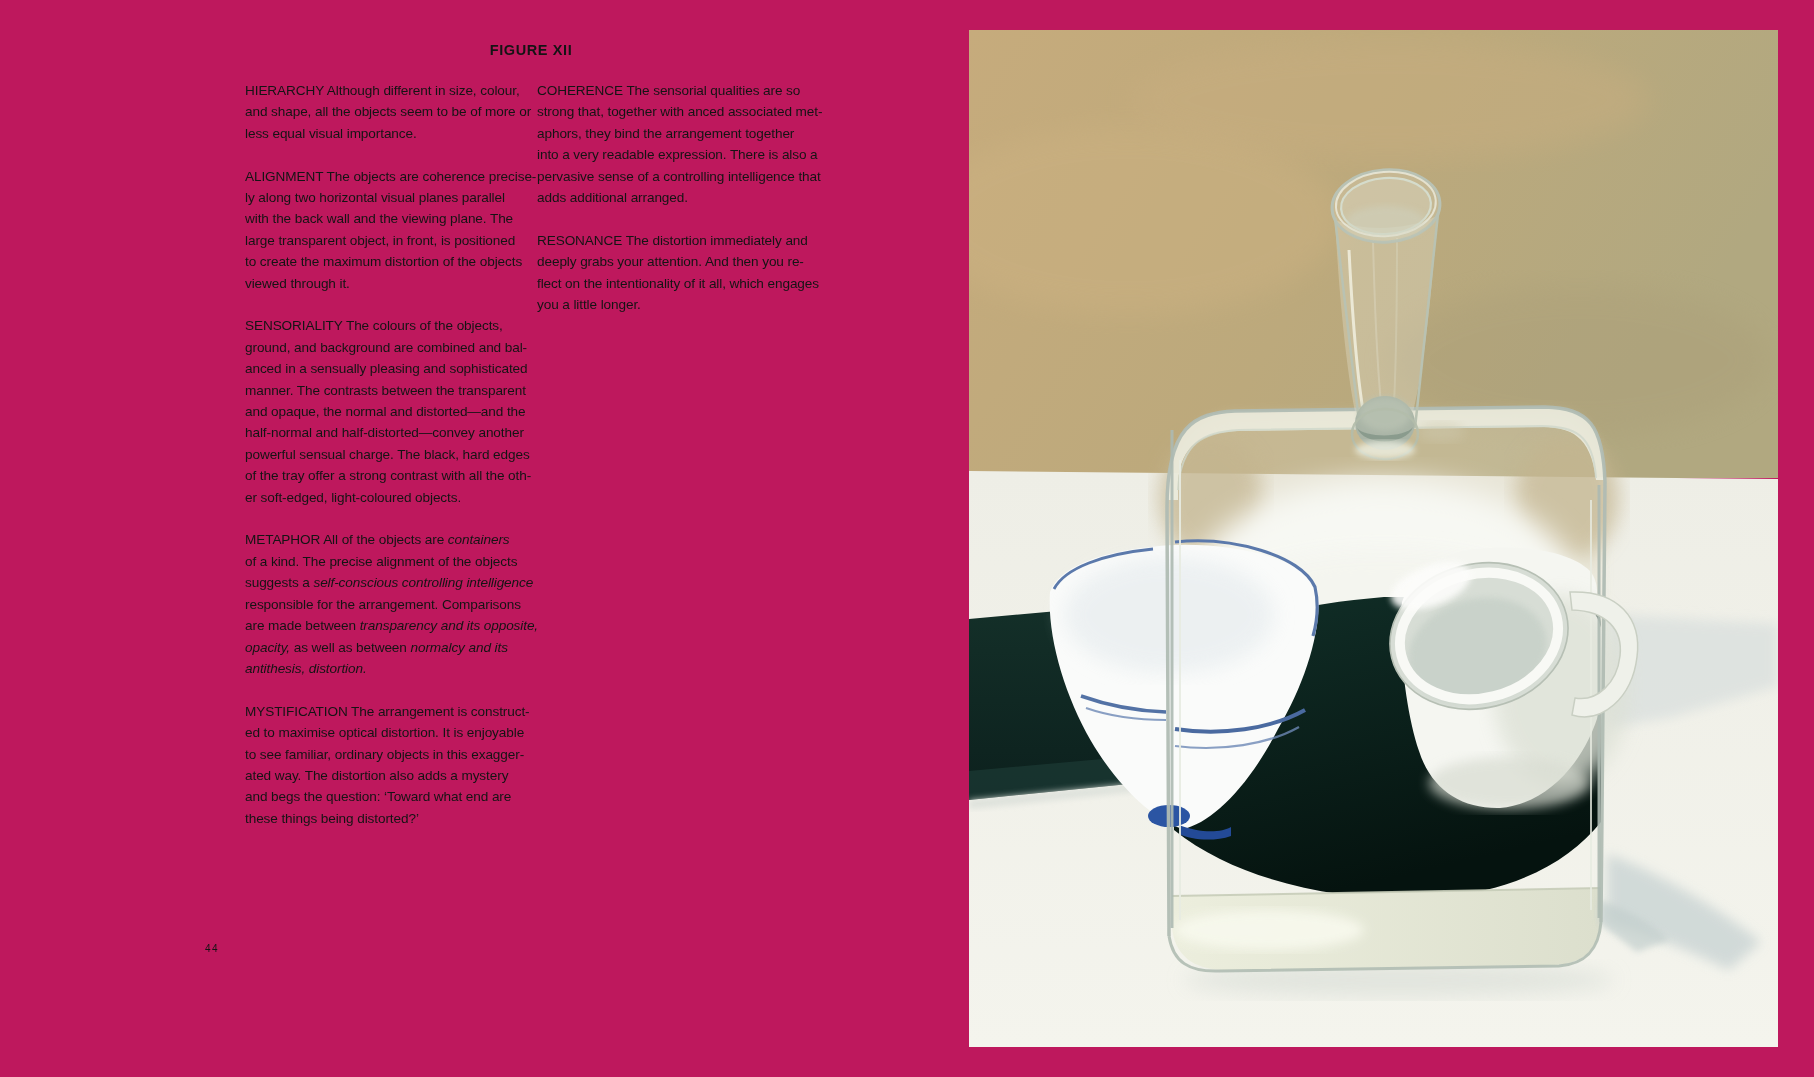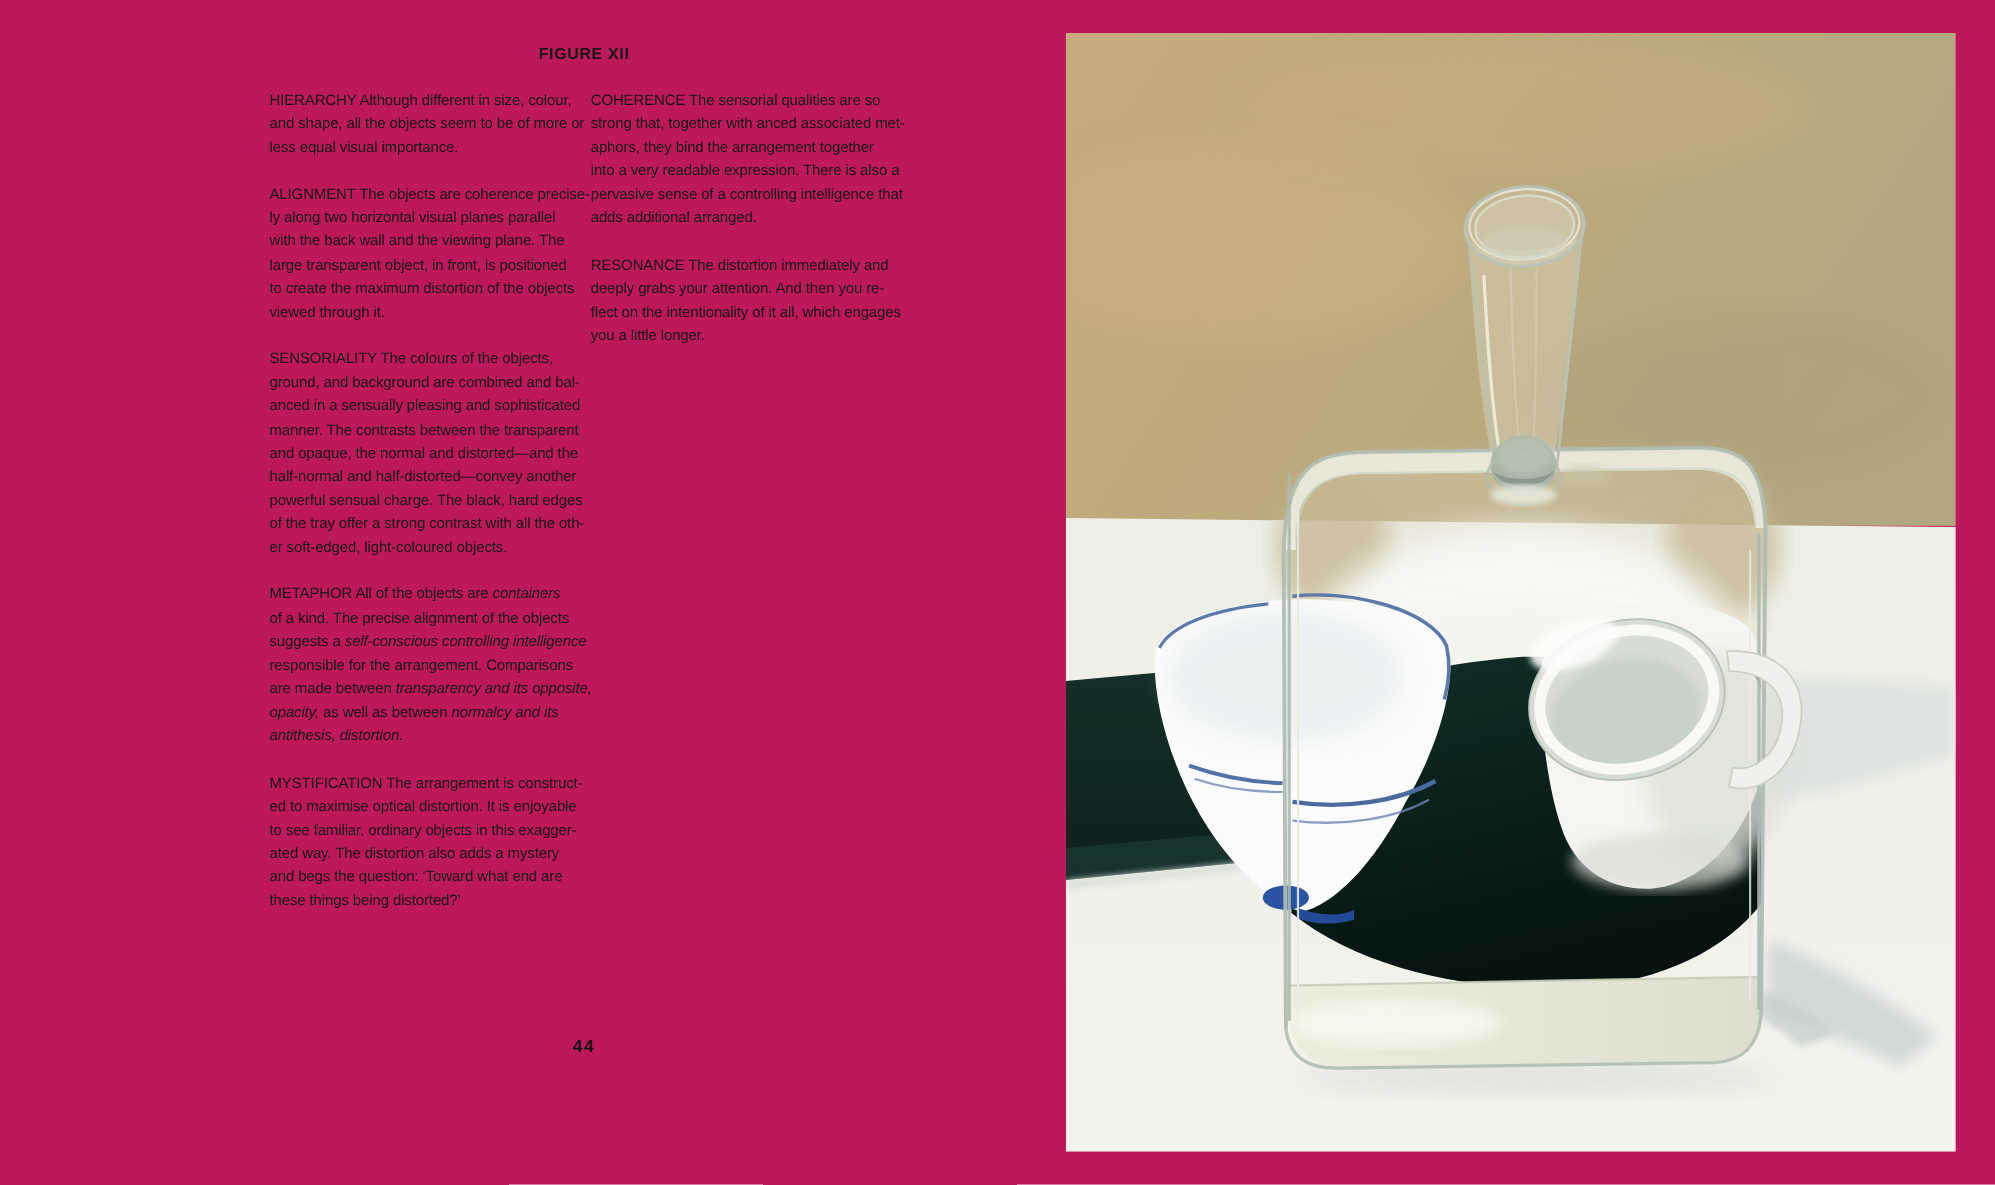--- a/index.html
+++ b/index.html
@@ -15,22 +15,22 @@
           font-family:"Liberation Sans", sans-serif;color:var(--ink);}
   .figure-label{position:absolute;left:205px;top:42px;width:652px;text-align:center;
       font-size:14.5px;font-weight:bold;letter-spacing:.6px;}
   #text-columns{position:absolute;left:0;top:80px;}
   .col{position:absolute;top:0;}
   .col1{left:205px;width:326px;margin-left:40px;}
   .col2{left:537px;width:326px;}
   .para{margin:0 0 21.4px 0;}
   .line{white-space:nowrap;font-size:13.6px;line-height:21.4px;letter-spacing:-.1px;font-weight:500;}
   .line .it{font-style:italic;}
-  .page-number{position:absolute;left:205px;top:943px;width:652px;text-align:center;
-      font-size:16px;font-weight:bold;letter-spacing:1.5px;}
+  .page-number{position:absolute;left:205px;top:943px;width:652px;
+      font-size:10px;font-weight:normal;letter-spacing:1.5px;}
   #painting{position:absolute;left:969px;top:30px;width:809px;height:1017px;}
   #painting svg{display:block;width:809px;height:1017px;}
   
   .st-wall-a{stop-color:var(--wall-left);} .st-wall-b{stop-color:var(--wall-mid);} .st-wall-c{stop-color:var(--wall-right);}
   .st-table-a{stop-color:#eeeee6;} .st-table-b{stop-color:var(--table-white);}
   .st-tray-a{stop-color:#143029;} .st-tray-b{stop-color:var(--tray-black);}
   .st-trayt-a{stop-color:#12312a;} .st-trayt-b{stop-color:#05130f;}
   .st-base-a{stop-color:var(--glass-base);} .st-base-b{stop-color:#dcdfcd;}
 </style>
 </head>

